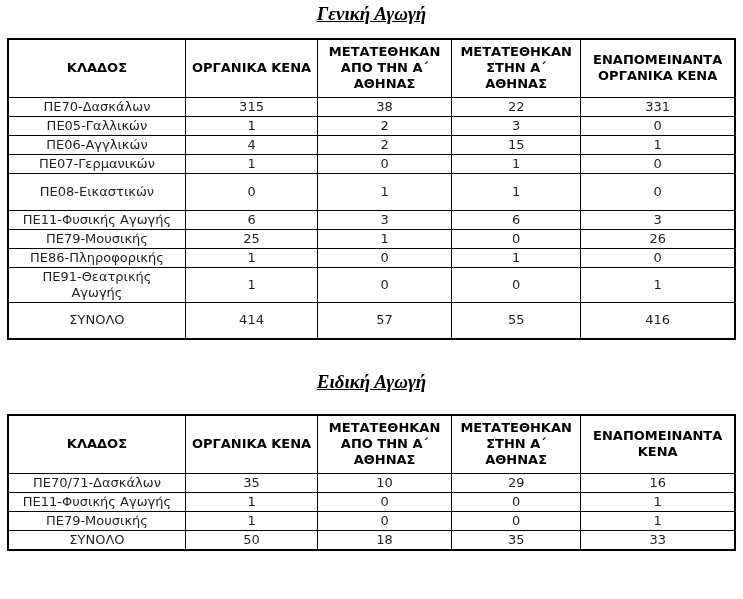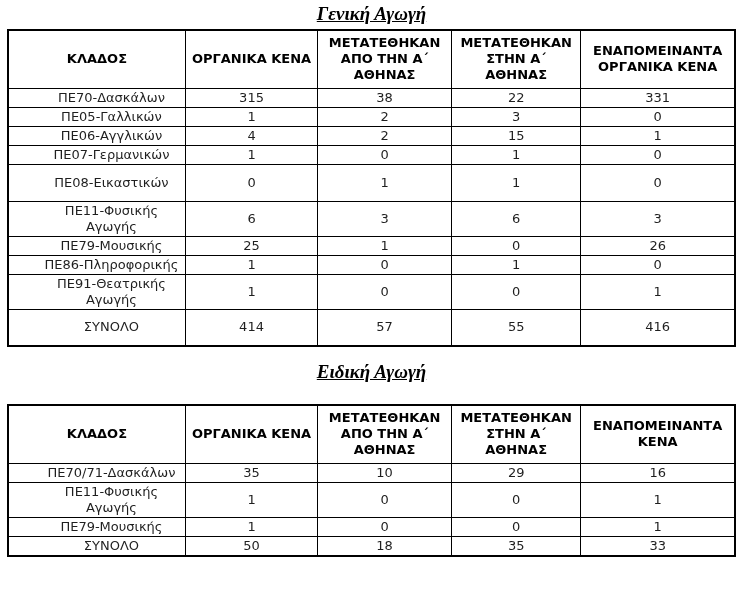--- a/index.html
+++ b/index.html
@@ -20,22 +20,22 @@
   .section-title {
     font-family: "Liberation Serif", "DejaVu Serif", serif;
     font-size: 19px;
     font-weight: bold;
     font-style: italic;
     text-decoration: underline;
     text-align: center;
     color: #000000;
     margin: 0;
   }
-  .title-general { margin-bottom: 4px; }
-  .title-special { margin-top: 14px; margin-bottom: 21px; }
+  .title-general { margin-bottom: 13px; }
+  .title-special { margin-top: 31px; margin-bottom: 21px; }
 
   table.data-table {
     border-collapse: collapse;
     table-layout: fixed;
     width: 729px;
     margin-left: 7px;
     border: 2px solid #000000;
   }
   table.data-table th,
   table.data-table td {
@@ -52,21 +52,21 @@
     color: #000000;
     height: 58px;
   }
   table.data-table td {
     font-size: 13px;
     font-weight: normal;
     line-height: 16px;
     height: 19px;
     color: #1f1f1f;
   }
-  table.data-table td:first-child { white-space: pre-line; padding-left: 32px; }
+  table.data-table td:first-child { white-space: pre-line; }
 
   col.c-klados   { width: 24.4%; }
   col.c-organika { width: 18.2%; }
   col.c-apo      { width: 18.4%; }
   col.c-stin     { width: 17.8%; }
   col.c-enapo    { width: 21.2%; }
 
   
   #general-table tbody tr:nth-child(5) td  { height: 37px; }
   #general-table tbody tr:nth-child(10) td { height: 37px; }

